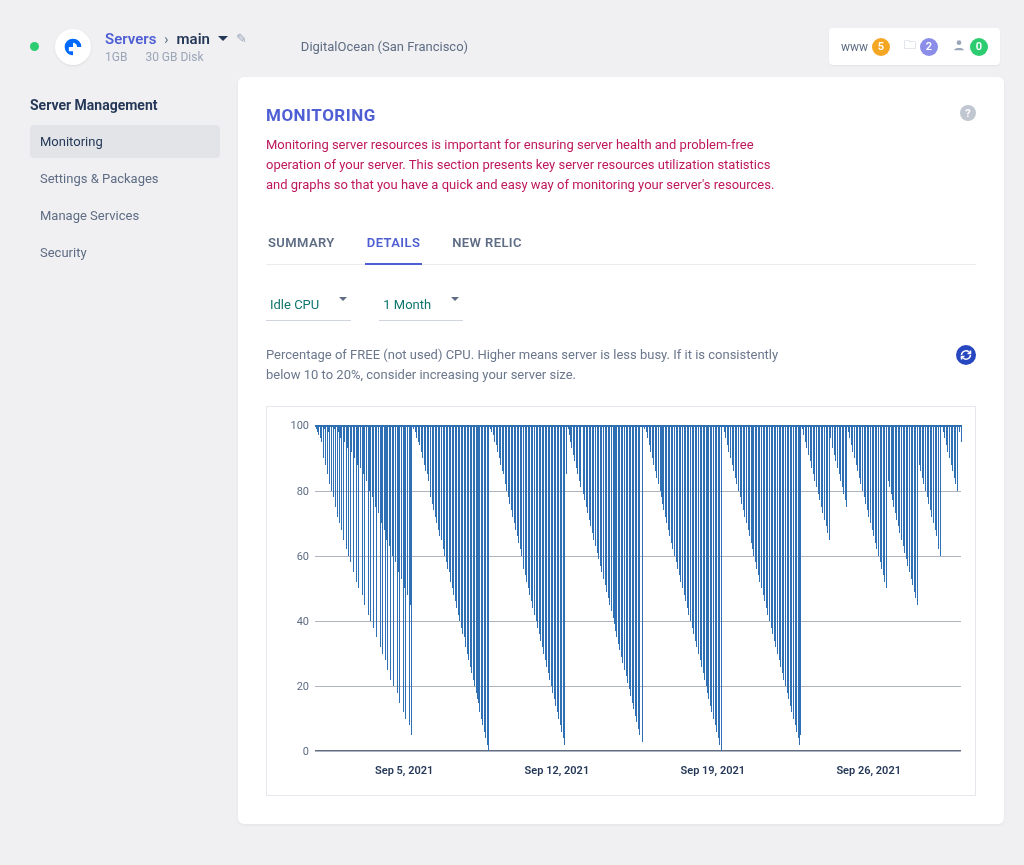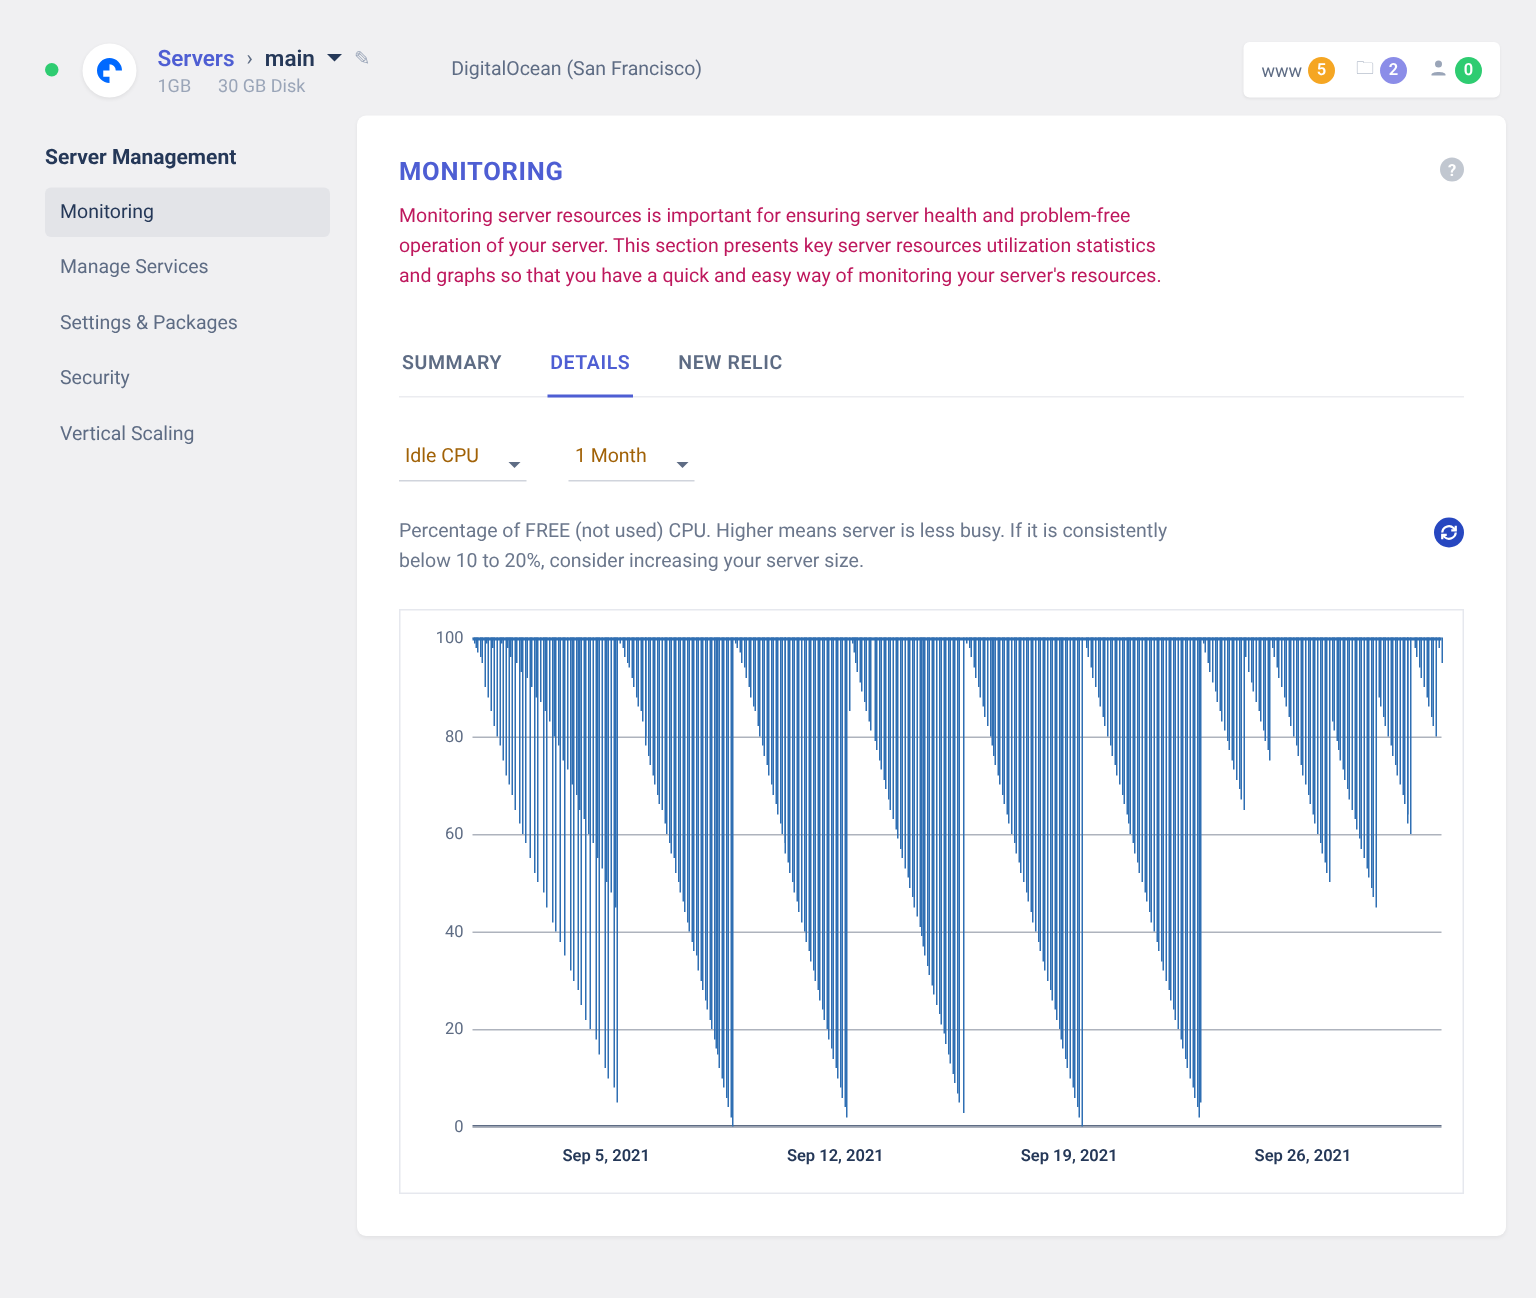--- a/index.html
+++ b/index.html
@@ -78,22 +78,22 @@
 
   
   .tabs { display:flex; gap:28px; margin-top:30px; border-bottom:1px solid #ebecf0; }
   .tab { padding:10px 2px 14px 2px; font-size:13px; font-weight:600; color:#5e6c84; letter-spacing:.4px; cursor:pointer; position:relative; }
   .tab.active { color:#4e5ed3; }
   .tab.active::after { content:""; position:absolute; left:0; right:0; bottom:-1px; height:2px; background:#4e5ed3; }
 
   
   .selectors { display:flex; gap:28px; margin-top:26px; }
   .sel {
-    display:flex; align-items:flex-end; gap:20px; padding:6px 4px 8px 4px;
-    border-bottom:1px solid #d0d4dc; color:#a16207; font-size:13px; cursor:pointer;
+    display:flex; align-items:flex-start; gap:20px; padding:6px 4px 8px 4px;
+    border-bottom:1px solid #d0d4dc; color:#0f766e; font-size:13px; cursor:pointer;
     min-width:80px;
   }
   .sel .caret { width:0; height:0; border-left:4px solid transparent; border-right:4px solid transparent; border-top:4px solid #5e6c84; margin-left:auto;}
 
   
   .note-row { display:flex; justify-content:space-between; align-items:flex-start; margin-top:24px; }
   .metric-note { color:#6b778c; font-size:13px; line-height:1.5; max-width:540px; }
   .refresh {
     width:20px; height:20px; border-radius:50%; background:#2747c0; color:#fff;
     display:flex; align-items:center; justify-content:center; font-size:12px; cursor:pointer;
@@ -163,24 +163,23 @@
     </div>
   </div>
 </div>
 
 <div class="layout">
 
   <div class="sidebar">
     <h3>Server Management</h3>
     <div id="sidebar-items">
         <div class="side-item active">Monitoring</div>
+        <div class="side-item">Settings &amp; Packages</div>
         <div class="side-item">Manage Services</div>
-        <div class="side-item">Settings &amp; Packages</div>
         <div class="side-item">Security</div>
-        <div class="side-item">Vertical Scaling</div>
       </div>
   </div>
 
   <div class="panel">
 
     <div class="panel-header">
       <div>
         <h1>MONITORING</h1>
         <p class="panel-desc">Monitoring server resources is important for ensuring server health and problem-free operation of your server. This section presents key server resources utilization statistics and graphs so that you have a quick and easy way of monitoring your server's resources.</p>
       </div>

